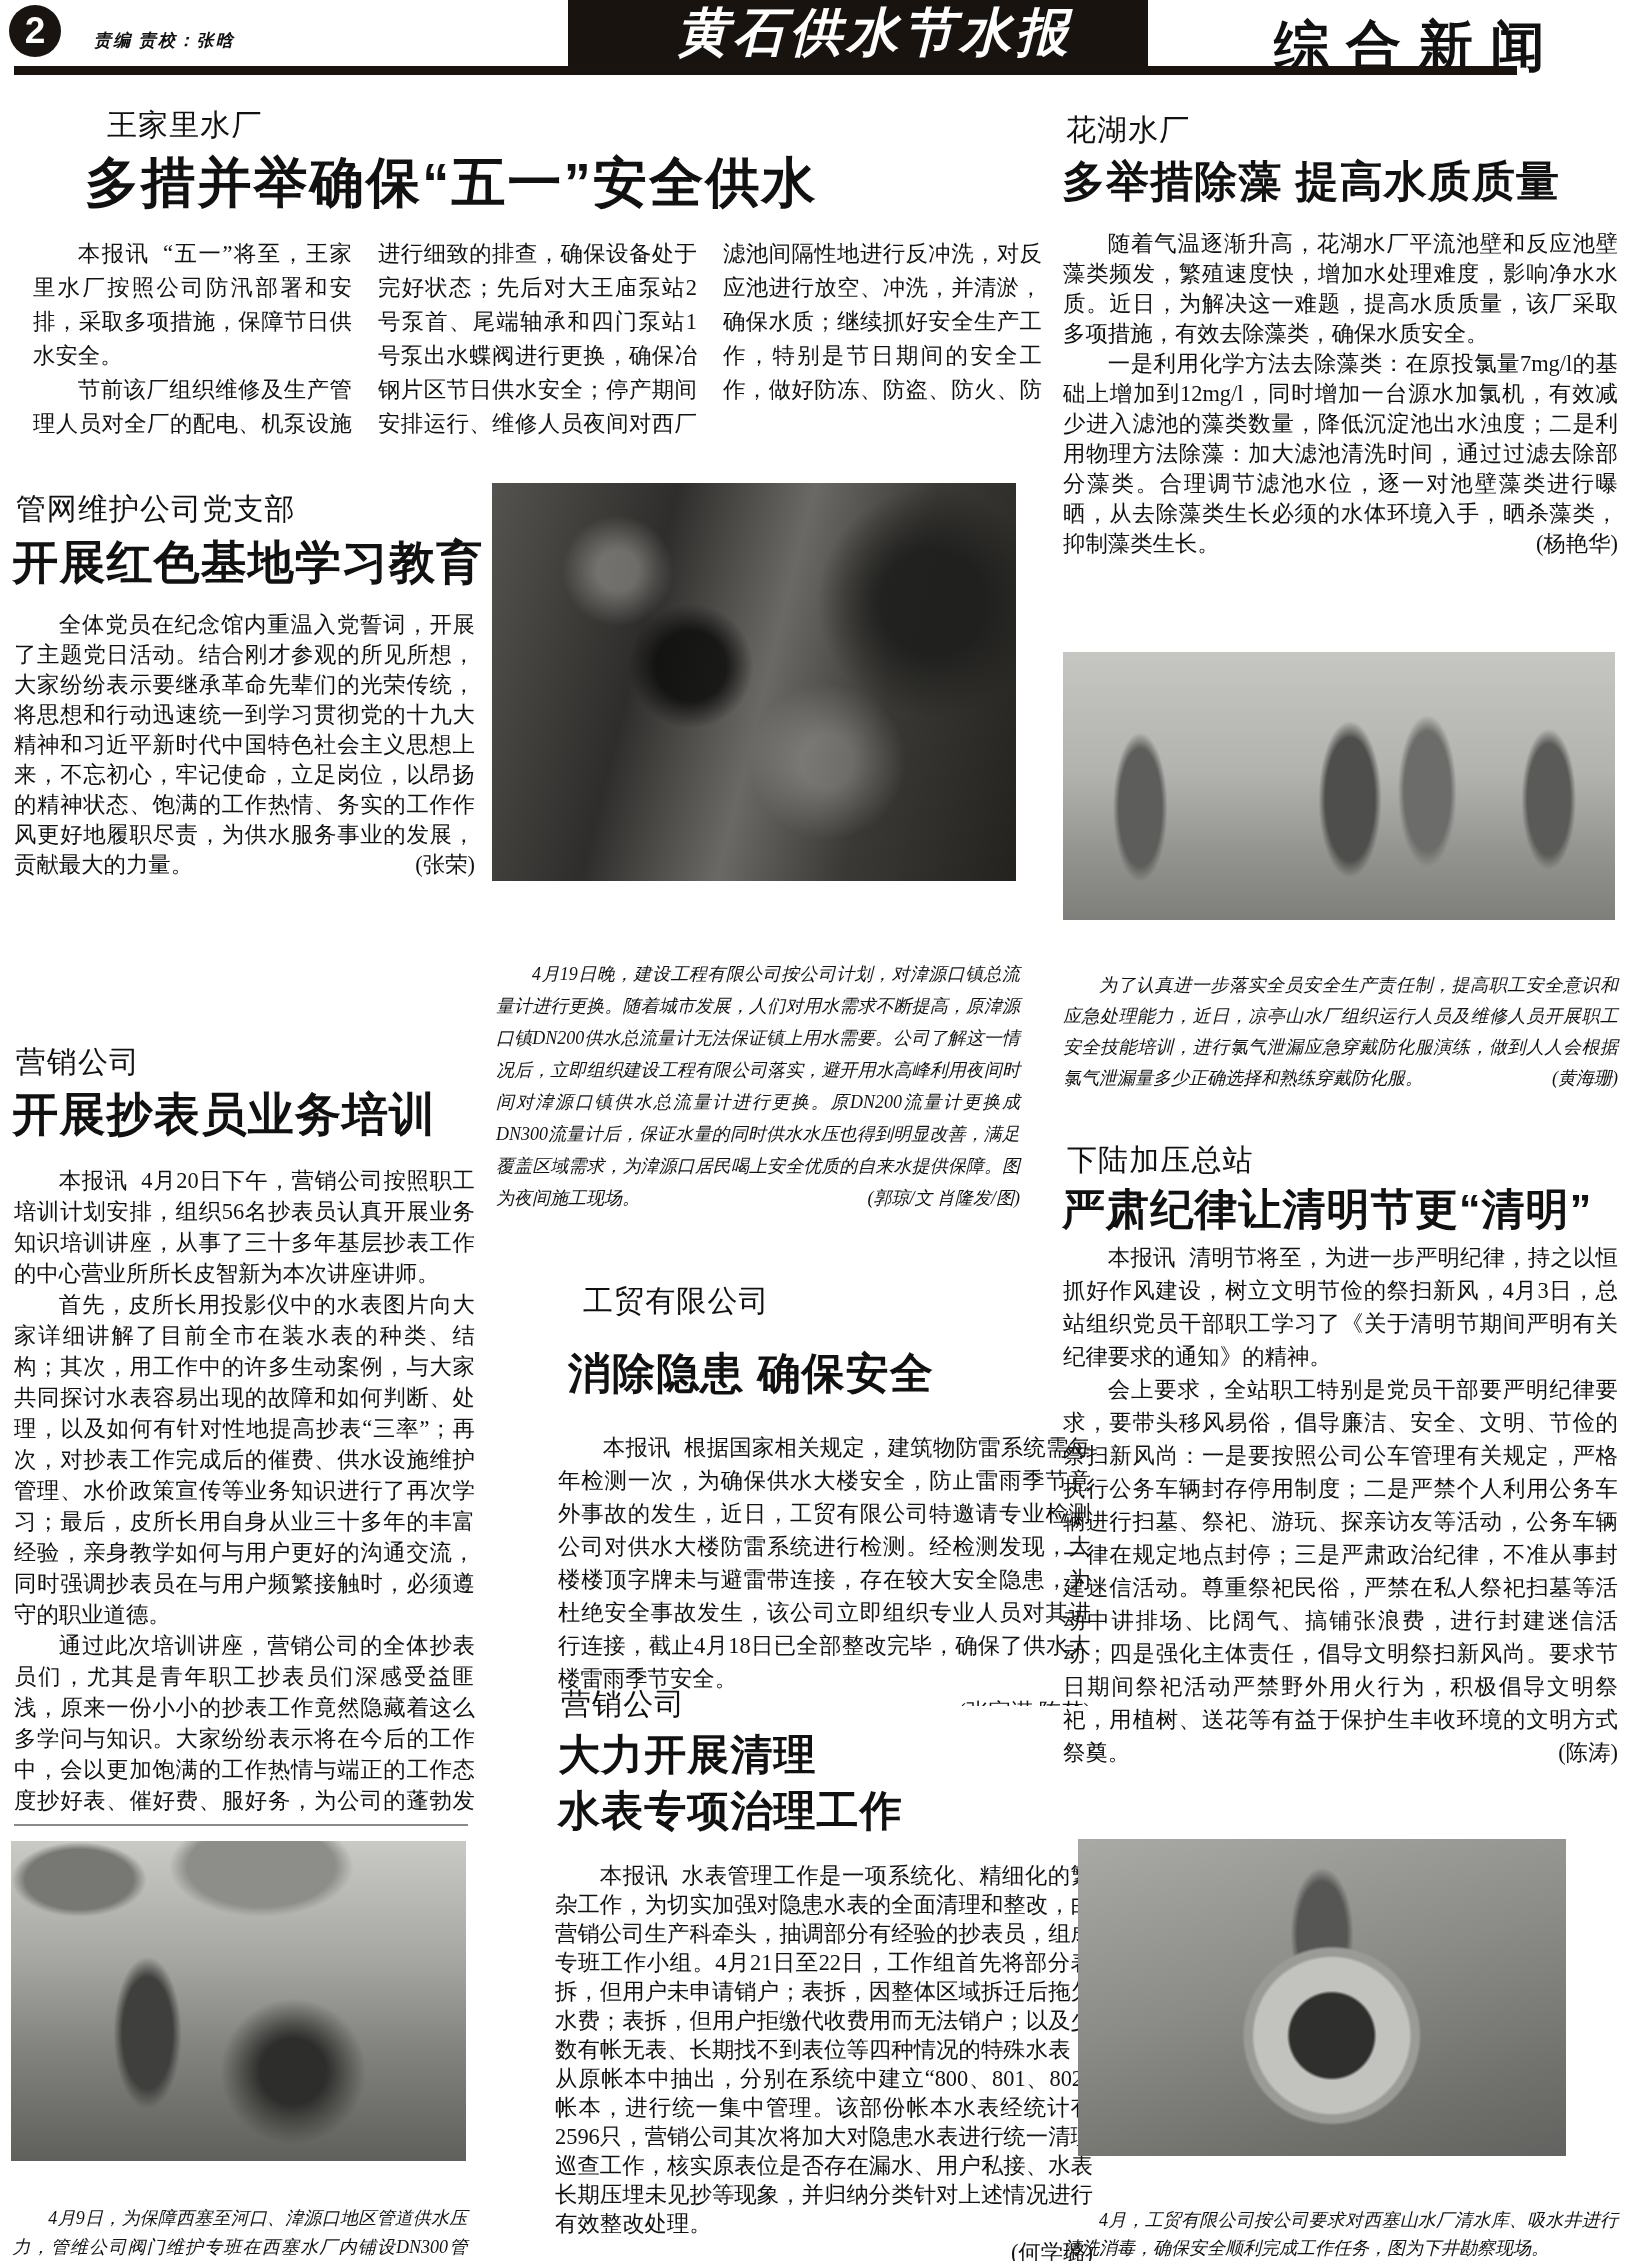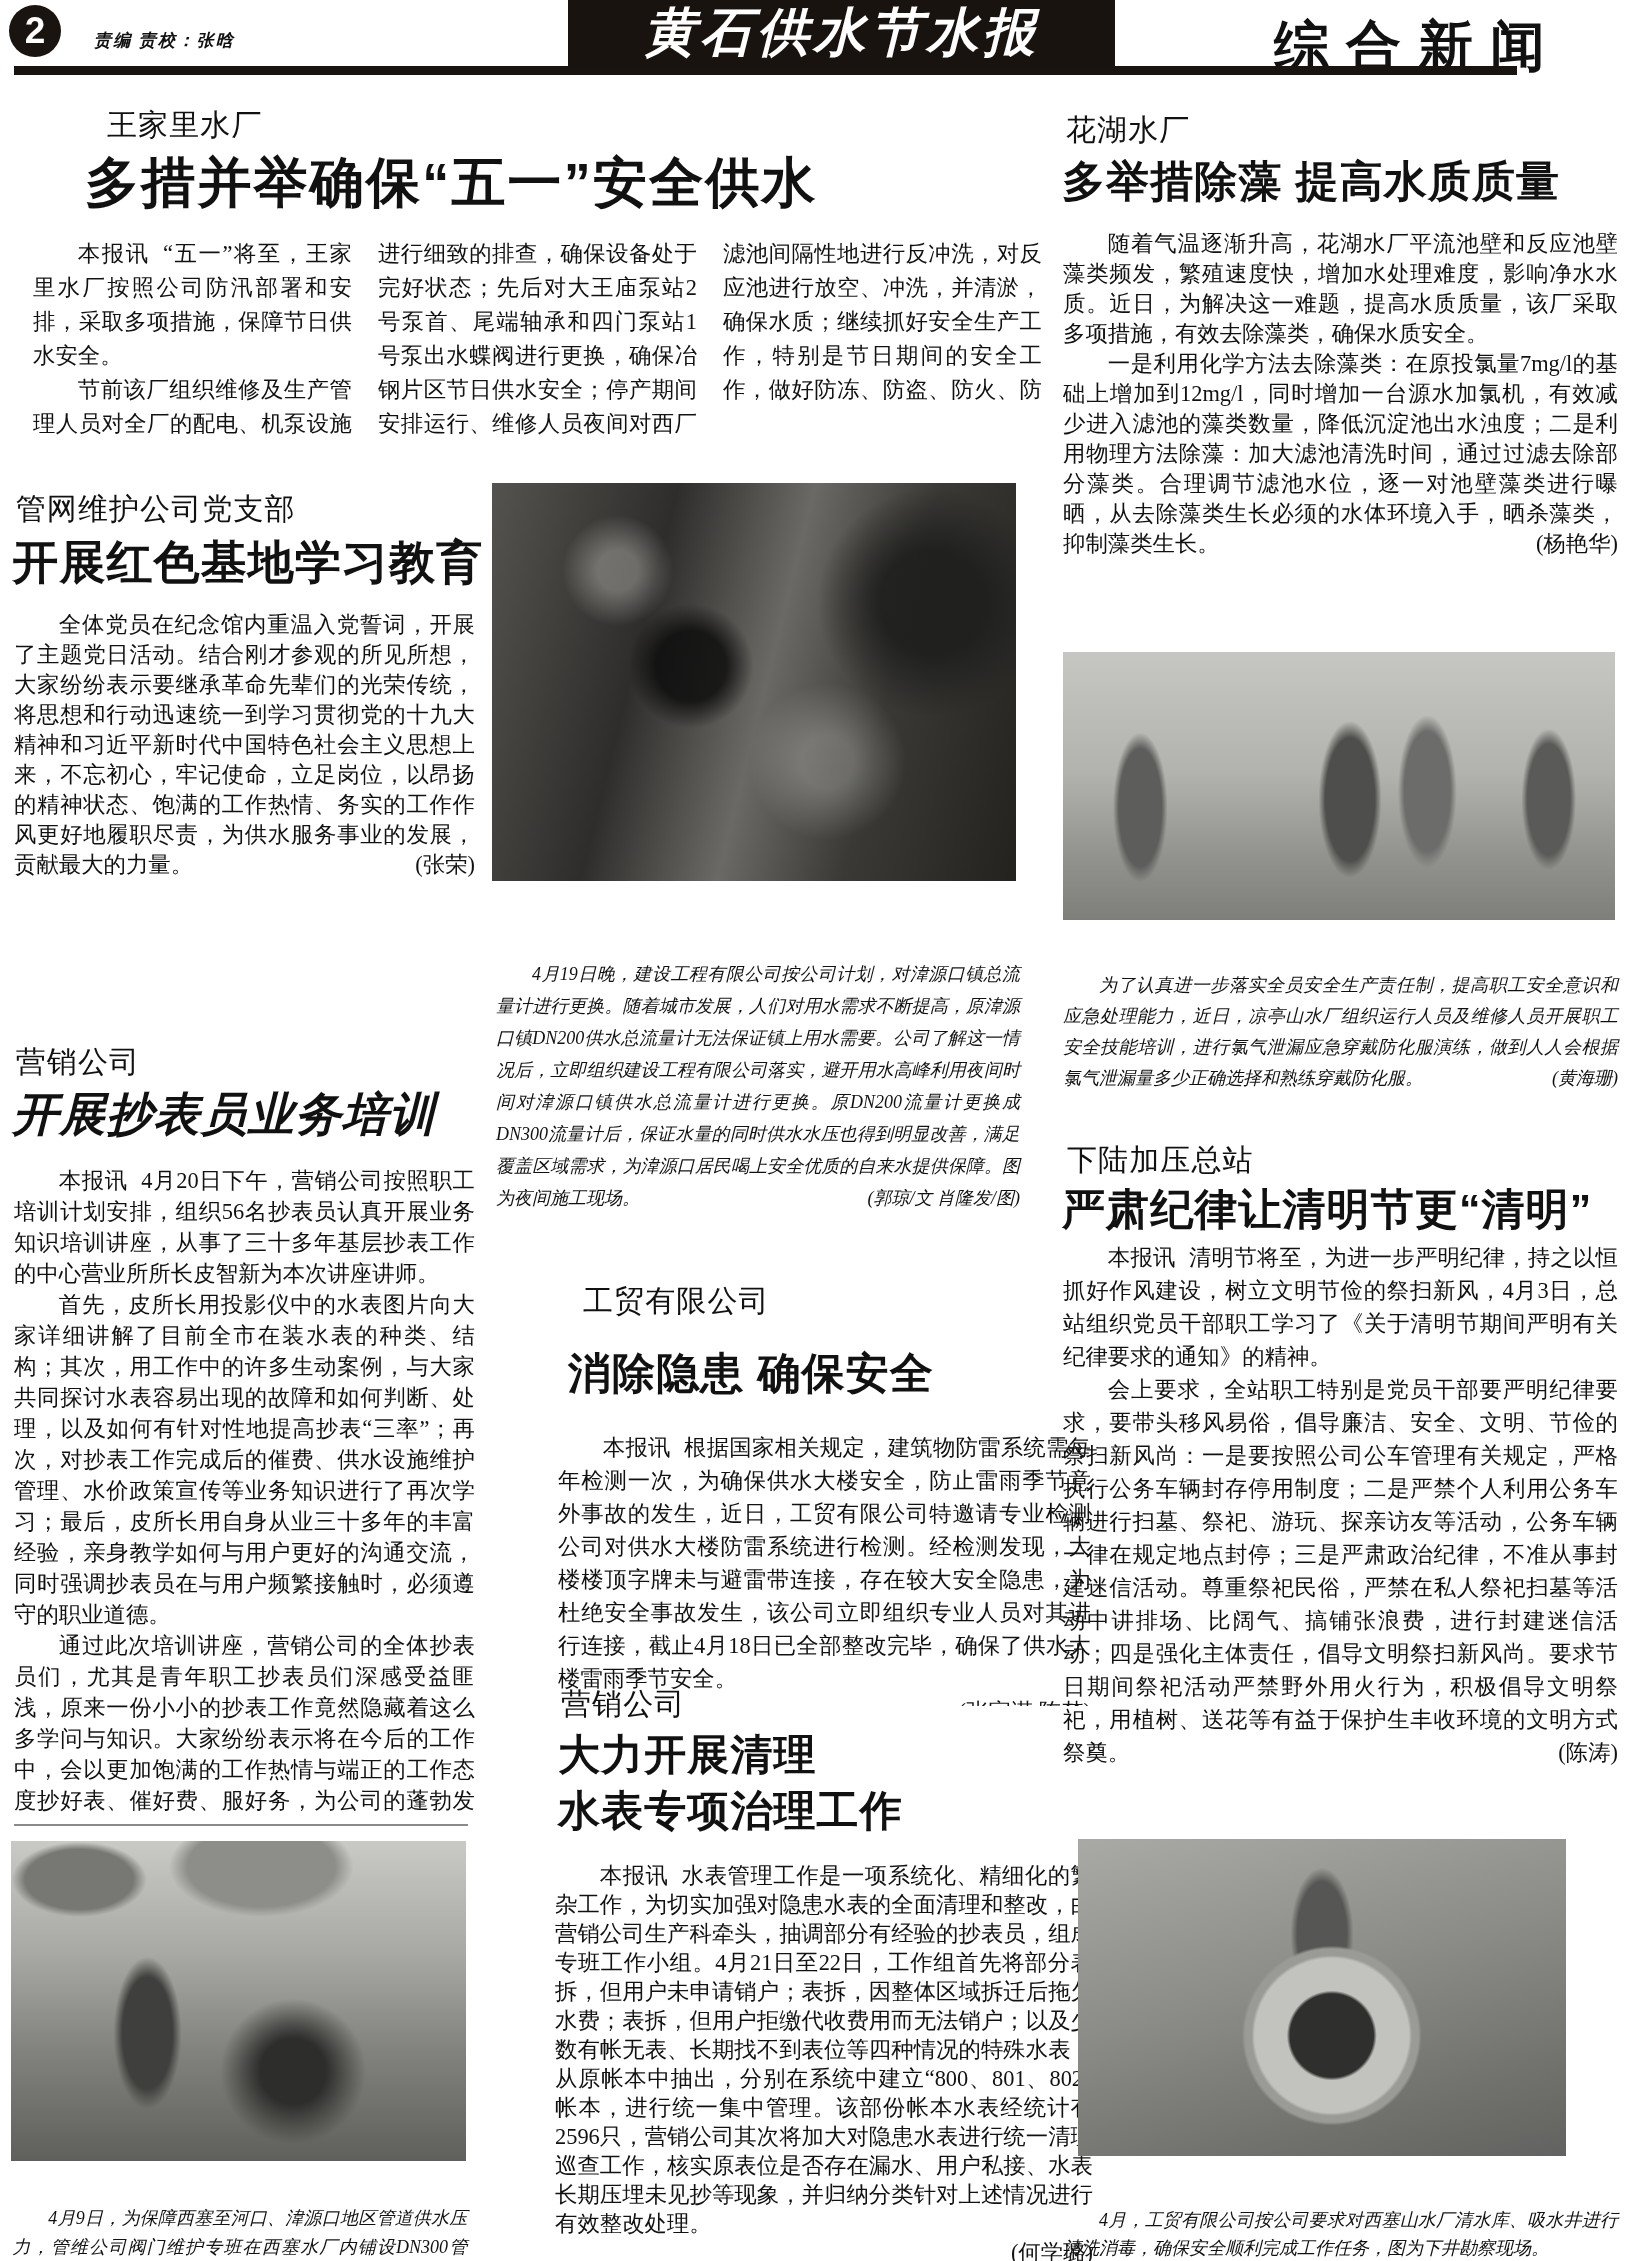--- a/index.html
+++ b/index.html
@@ -5,21 +5,21 @@
   html,body{margin:0;padding:0;background:#e8e8e4;}
   #page{position:relative;width:1636px;height:2261px;background:#ffffff;overflow:hidden;
         font-family:"Liberation Serif","DejaVu Serif",serif;color:#111;}
   
   .badge{position:absolute;left:9px;top:4.5px;width:52px;height:52px;border-radius:50%;
          background:#1a1410;color:#fff;display:flex;align-items:center;justify-content:center;
          font:bold 37px "Liberation Sans","DejaVu Sans",sans-serif;}
   .editor{position:absolute;left:94px;top:29px;font-size:17px;font-weight:700;font-style:italic;letter-spacing:2.2px;}
   .masthead{position:absolute;left:568px;top:0;width:547px;height:66px;background:#191310;color:#fff;
             display:flex;align-items:center;justify-content:center;
-            font:bold italic 52px "Liberation Serif",serif;letter-spacing:4.5px;white-space:nowrap;}
+            font:bold italic 52px "Liberation Serif",serif;letter-spacing:4.5px;white-space:nowrap;padding-left:33px;}
   .section-title{position:absolute;left:1274px;top:10px;font-size:55px;font-weight:700;letter-spacing:17px;white-space:nowrap;}
   .header-rule{position:absolute;left:14px;top:66px;width:1503px;height:9px;background:#1a1410;}
   
   .kicker{position:absolute;font-size:30px;letter-spacing:1.1px;white-space:nowrap;}
   .hl-xl{position:absolute;font:900 54px "Liberation Sans","DejaVu Sans",sans-serif;letter-spacing:2.2px;white-space:nowrap;}
   .hl-serif{position:absolute;font-weight:900;font-size:46px;letter-spacing:1.1px;white-space:nowrap;}
   .hl-sans{position:absolute;font:900 43px "Liberation Sans","DejaVu Sans",sans-serif;letter-spacing:1.1px;white-space:nowrap;}
   .hl-sans2{position:absolute;font:900 42px "Liberation Sans","DejaVu Sans",sans-serif;letter-spacing:1.1px;line-height:56px;}
   .body-block{position:absolute;font-size:22.4px;text-align:justify;overflow:hidden;}
   .body-block p{margin:0;text-indent:2em;}
@@ -79,21 +79,21 @@
   <div>
     <div class="kicker" style="left:15.7px;top:489px;">管网维护公司党支部</div>
     <div class="hl-serif" style="left:12.3px;top:532px;">开展红色基地学习教育</div>
     <div class="body-block" style="left:14px;top:610px;width:461px;height:404px;line-height:30px;">
       <p><span>全体党员在纪念馆内重温入党誓词，开展了主题党日活动。结合刚才参观的所见所想，大家纷纷表示要继承革命先辈们的光荣传统，将思想和行动迅速统一到学习贯彻党的十九大精神和习近平新时代中国特色社会主义思想上来，不忘初心，牢记使命，立足岗位，以昂扬的精神状态、饱满的工作热情、务实的工作作风更好地履职尽责，为供水服务事业的发展，贡献最大的力量。</span><span class="sign-inline">(张荣)</span></p>
     </div>
   </div>
 
   <div>
     <div class="kicker" style="left:15.7px;top:1042px;">营销公司</div>
-    <div class="hl-serif" style="left:12.3px;top:1084px;font-style:italic;">开展抄表员业务培训</div>
+    <div class="hl-serif" style="left:12.3px;top:1084px;">开展抄表员业务培训</div>
     <div class="body-block" style="left:14px;top:1165px;width:461px;height:651px;line-height:31px;">
       <p><span class="lead">本报讯</span><span>4月20日下午，营销公司按照职工培训计划安排，组织56名抄表员认真开展业务知识培训讲座，从事了三十多年基层抄表工作的中心营业所所长皮智新为本次讲座讲师。</span></p>
       <p><span>首先，皮所长用投影仪中的水表图片向大家详细讲解了目前全市在装水表的种类、结构；其次，用工作中的许多生动案例，与大家共同探讨水表容易出现的故障和如何判断、处理，以及如何有针对性地提高抄表“三率”；再次，对抄表工作完成后的催费、供水设施维护管理、水价政策宣传等业务知识进行了再次学习；最后，皮所长用自身从业三十多年的丰富经验，亲身教学如何与用户更好的沟通交流，同时强调抄表员在与用户频繁接触时，必须遵守的职业道德。</span></p>
       <p><span>通过此次培训讲座，营销公司的全体抄表员们，尤其是青年职工抄表员们深感受益匪浅，原来一份小小的抄表工作竟然隐藏着这么多学问与知识。大家纷纷表示将在今后的工作中，会以更加饱满的工作热情与端正的工作态度抄好表、催好费、服好务，为公司的蓬勃发展添砖加瓦。</span></p>
     </div>
   </div>
 
   <div class="thin-rule" style="left:14px;top:1824px;width:454px;"></div>
 
   <div class="photo photo-outdoor" style="left:11.2px;top:1841px;width:455px;height:320px;"></div>

